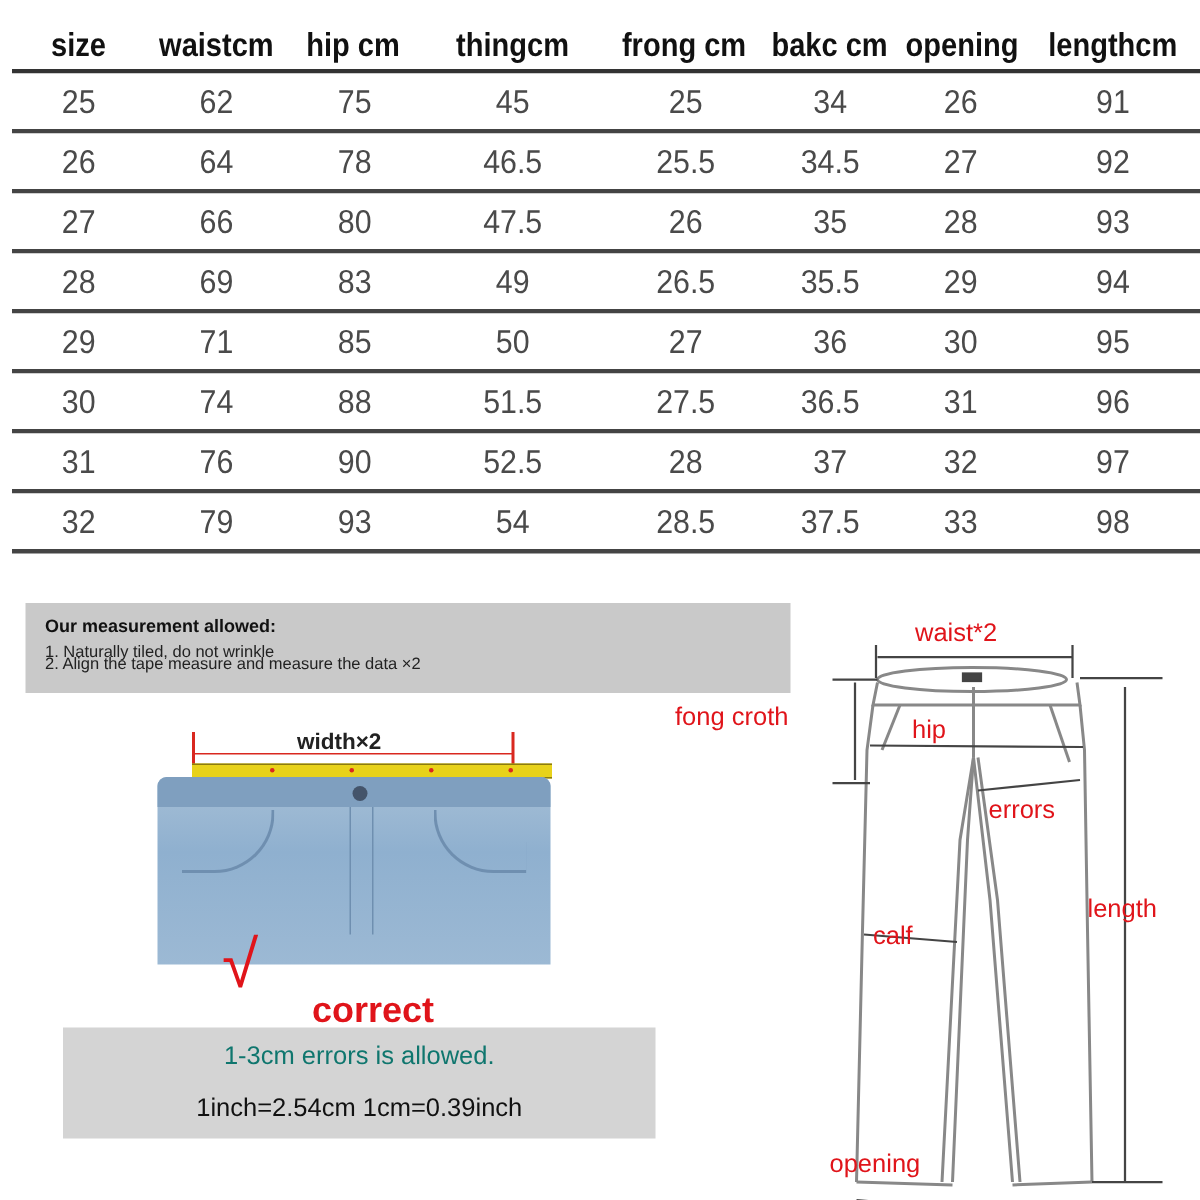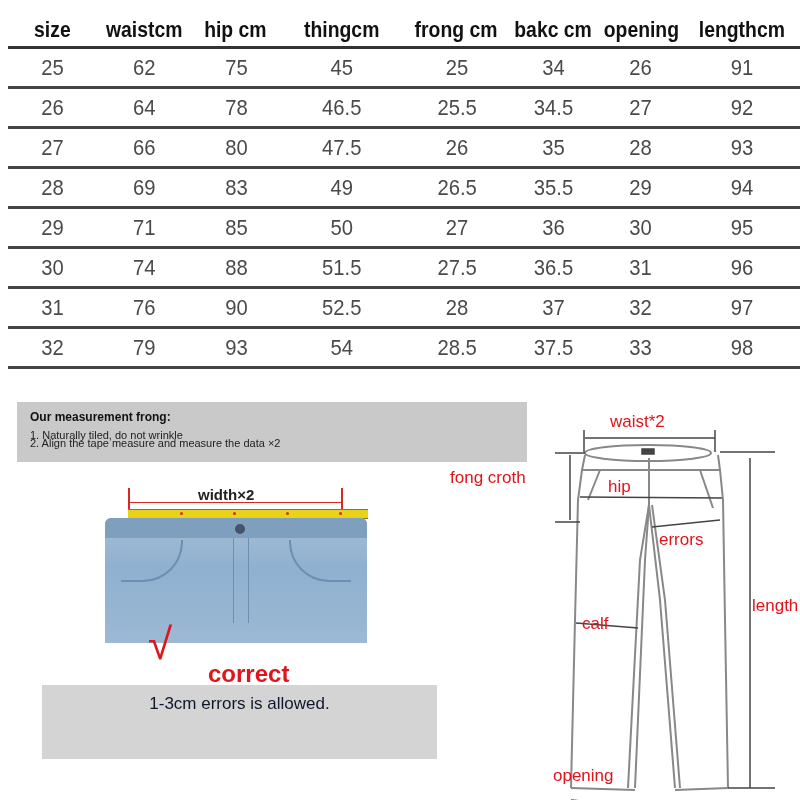--- a/index.html
+++ b/index.html
@@ -32,21 +32,21 @@
   .waistband { position:absolute; left:0; top:0; width:100%; height:20px; background:#7f9fbf; border-radius:6px 6px 0 0; }
   .fly { position:absolute; left:128px; top:20px; width:14px; height:85px; border-left:1px solid #6f8fb0; border-right:1px solid #6f8fb0; }
   .button { position:absolute; left:130px; top:6px; width:10px; height:10px; border-radius:50%; background:#44546a; }
   .pocket-l { position:absolute; left:16px; top:22px; width:60px; height:40px; border-bottom:2px solid #6f8fb0; border-right:2px solid #6f8fb0; border-radius:0 0 40px 0; }
   .pocket-r { position:absolute; right:16px; top:22px; width:60px; height:40px; border-bottom:2px solid #6f8fb0; border-left:2px solid #6f8fb0; border-radius:0 0 0 40px; }
   .check-mark { position:absolute; left:48px; top:150px; font-size:44px; color:#e0141a; line-height:1; }
   .correct-label { position:absolute; left:108px; top:164px; font-size:24px; font-weight:bold; color:#e0141a;margin-top:24px; }
 
   
   .note-box { position:absolute; left:42px; top:685px; width:395px; height:74px; background:#d4d4d4; }
-  .note-l1 { position:absolute; left:0; width:100%; top:9px; text-align:center; font-size:17px; color:#0f172a; }
+  .note-l1 { position:absolute; left:0; width:100%; top:9px; text-align:center; font-size:17px; color:#0f766e; }
   .note-l2 { position:absolute; left:0; width:100%; top:44px; text-align:center; font-size:17px; color:#111; }
 
   
   .diagram { position:absolute; left:430px; top:400px; width:370px; height:400px;text-decoration:underline; }
   .diagram svg { position:absolute; left:0; top:0; }
   .dlabel { position:absolute; color:#e0141a; font-size:17px; white-space:nowrap; }
   .grey-corner { position:absolute; left:0; top:3px; width:90px; height:59px; background:#c9c9c9; }
 </style>
 </head>
 <body>
@@ -140,21 +140,21 @@
     <div class="data-cell c2">93</div>
     <div class="data-cell c3">54</div>
     <div class="data-cell c4">28.5</div>
     <div class="data-cell c5">37.5</div>
     <div class="data-cell c6">33</div>
     <div class="data-cell c7">98</div>
   </div>
 </div>
 
 <div class="method-box">
-  <div class="method-title">Our measurement frong:</div>
+  <div class="method-title">Our measurement allowed:</div>
   <div class="method-line method-l1">1. Naturally tiled, do not wrinkle</div>
   <div class="method-line method-l2">2. Align the tape measure and measure the data ×2</div>
 </div>
 
 <div class="photo-wrap">
   <div class="red-vline" style="left:28px"></div>
   <div class="red-vline" style="left:241px"></div>
   <div class="red-hline"></div>
   <div class="width-label">width×2</div>
   <div class="tape">
@@ -169,20 +169,21 @@
     <div class="fly"></div>
     <div class="pocket-l"></div>
     <div class="pocket-r"></div>
   </div>
   <div class="check-mark">√</div>
   <div class="correct-label">correct</div>
 </div>
 
 <div class="note-box">
   <div class="note-l1">1-3cm errors is allowed.</div>
+  <div class="note-l2">1inch=2.54cm 1cm=0.39inch</div>
 </div>
 
 <div class="diagram">
   <div class="grey-corner"></div>
   <svg width="370" height="400" viewBox="0 0 370 400">
     <g fill="none" stroke="#888" stroke-width="2">
 
       <ellipse cx="218" cy="53" rx="63" ry="8"></ellipse>
       <path d="M155 55 L152 70 L290 70 L288 55"></path>
 
@@ -224,16 +225,16 @@
       <line x1="146" y1="223" x2="208" y2="228"></line>
 
       <line x1="141" y1="400" x2="205" y2="406"></line>
       <rect x="212" y="49" width="12" height="5"></rect>
     </g>
   </svg>
   <div class="dlabel" style="left:180px; top:12px;">waist*2</div>
   <div class="dlabel" style="left:20px; top:68px;">fong croth</div>
   <div class="dlabel" style="left:178px; top:77px;">hip</div>
   <div class="dlabel" style="left:229px; top:130px;">errors</div>
-  <div class="dlabel" style="left:295px; top:196px;padding-left:27px;">length</div>
+  <div class="dlabel" style="left:295px; top:196px;">length</div>
   <div class="dlabel" style="left:152px; top:214px;">calf</div>
   <div class="dlabel" style="left:123px; top:366px;">opening</div>
 </div>
 
 </body></html>

